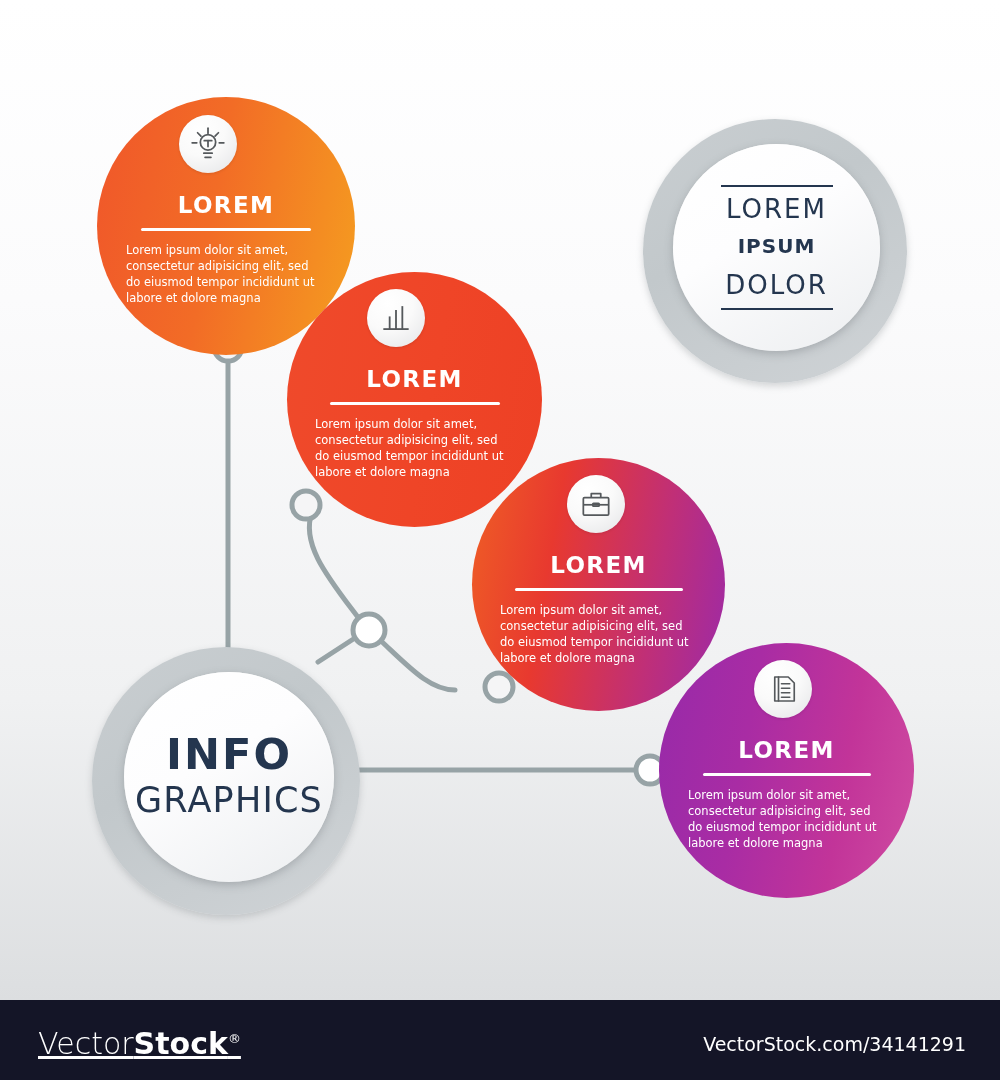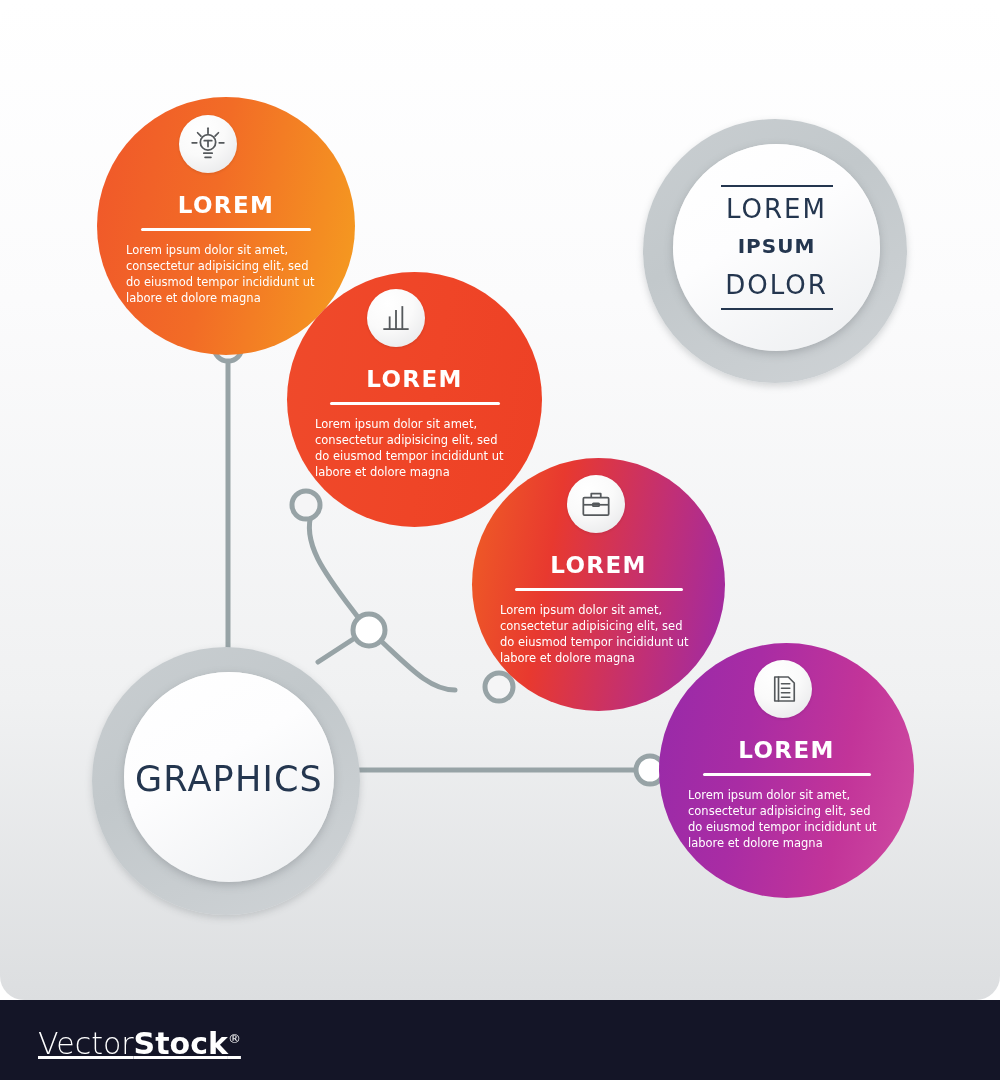--- a/index.html
+++ b/index.html
@@ -17,21 +17,20 @@
     overflow: hidden;
     background: #ffffff;
   }
   #canvas {
     position: absolute;
     left: 0; top: 0;
     width: 1000px;
     height: 1000px;
     background: linear-gradient(to bottom, #ffffff 0%, #fbfbfc 30%, #f0f1f2 70%, #dcdee0 100%);
     overflow: hidden;
-    border-radius: 24px;
   }
 
   
   #connectors {
     position: absolute;
     left: 0; top: 0;
     width: 1000px;
     height: 1000px;
   }
 
@@ -241,21 +240,23 @@
     <div class="gray-inner" style="left:673px; top:144px; width:207px; height:207px;">
       <div class="hrule-navy" style="width:112px; margin-bottom:9px;"></div>
       <div class="navy-thin" style="font-size:26px; line-height:1.05;">LOREM</div>
       <div class="navy-bold" style="font-size:20px; line-height:1.18; margin-top:12px;">IPSUM</div>
       <div class="navy-thin" style="font-size:26px; line-height:1.08; margin-top:12px;">DOLOR</div>
       <div class="hrule-navy" style="width:112px; margin-top:9px;"></div>
     </div>
 
     <div class="gray-outer" style="left:92px; top:647px; width:268px; height:268px;"></div>
     <div class="gray-inner" style="left:124px; top:672px; width:210px; height:210px;">
+      <div class="navy-bold" style="font-size:43px; line-height:1.0; letter-spacing:2px;">INFO</div>
       <div class="navy-thin" style="font-size:35px; line-height:1.2; margin-top:3px; letter-spacing:1.2px;">GRAPHICS</div>
     </div>
 
   </div>
 
   <div id="footer">
     <div id="wm-logo"><span class="lt">Vector</span><span class="bd">Stock</span><span class="reg">®</span></div>
+    <div id="wm-url">VectorStock.com/34141291</div>
   </div>
 </div>
 
 </body></html>

